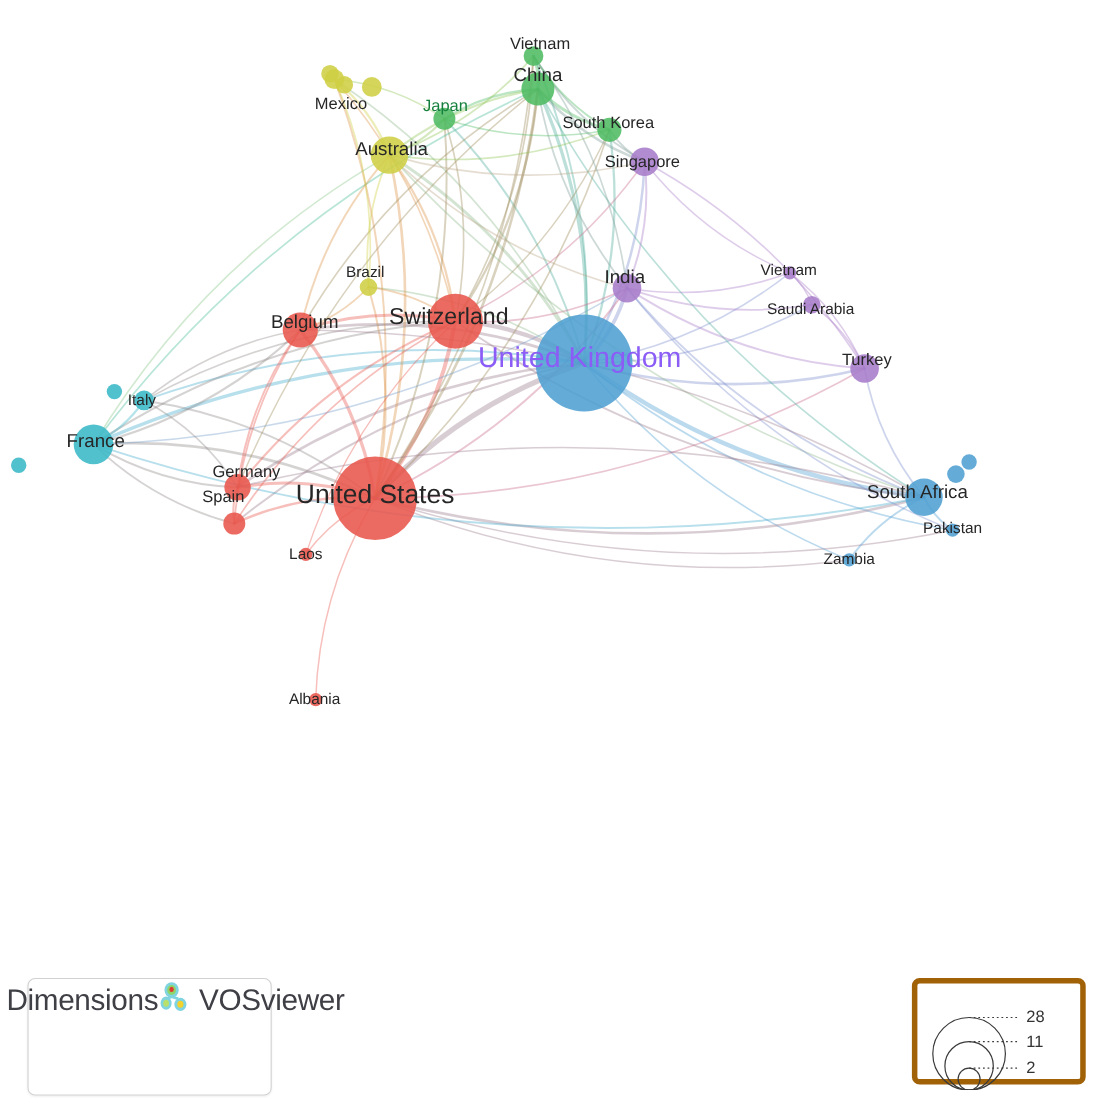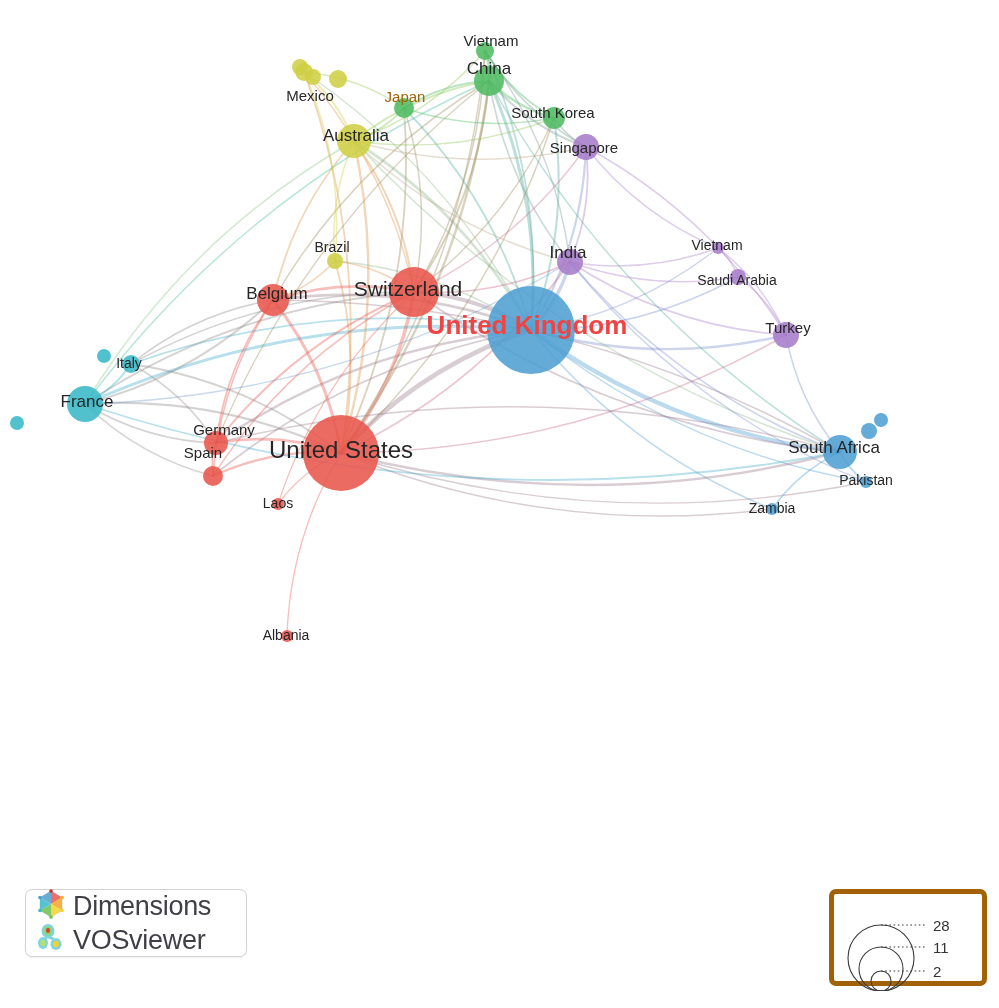--- a/index.html
+++ b/index.html
@@ -15,26 +15,26 @@
     position:absolute;
     color:#262626;
     white-space:nowrap;
     transform:translate(-50%,-50%);
     pointer-events:none;
     line-height:1;
   }
   .brand-box{
     position:absolute;
     left:25px;top:889px;
-    width:222px;height:68px;
+    width:222px;height:107px;
     background:#fff;
     border:1px solid #d2d2d2;
     border-radius:7px;
     box-sizing:border-box;
-    display:flex;flex-direction:column;
+    display:flex;
     justify-content:center;
     padding-left:10px;
     box-shadow:0 1px 2px rgba(0,0,0,.06);
   }
   .brand-row{display:flex;align-items:center;gap:7px;height:38px;}
   .brand-text{font-size:27px;color:#3f3f46;font-family:"Liberation Sans",sans-serif;letter-spacing:-.3px;}
   .legend-box{
     position:absolute;
     left:829px;top:889px;
     width:158px;height:97px;
@@ -200,35 +200,35 @@
         <circle cx="273" cy="300" r="16" fill="#e8574c" fill-opacity="0.88"></circle>
         <circle cx="840" cy="452" r="17" fill="#4e9fd1" fill-opacity="0.88"></circle>
         <circle cx="354" cy="141" r="17" fill="#cfcf44" fill-opacity="0.88"></circle>
         <circle cx="85" cy="404" r="18" fill="#3ab8c7" fill-opacity="0.88"></circle>
         <circle cx="414" cy="292" r="25" fill="#e8574c" fill-opacity="0.88"></circle>
         <circle cx="341" cy="453" r="38" fill="#e8574c" fill-opacity="0.88"></circle>
         <circle cx="531" cy="330" r="44" fill="#4e9fd1" fill-opacity="0.88"></circle>
       </g>
     </svg>
   <div id="labels">
-      <div class="node-label" style="left: 527px; top: 325px; font-size: 26px; color: #ef4444; font-weight: bold;">United Kingdom</div>
+      <div class="node-label" style="left: 527px; top: 325px; font-size: 26px; color: #8b5cf6;">United Kingdom</div>
       <div class="node-label" style="left: 341px; top: 450px; font-size: 24px; color: rgb(38, 38, 38);">United States</div>
       <div class="node-label" style="left: 408px; top: 288px; font-size: 21px; color: rgb(38, 38, 38);">Switzerland</div>
       <div class="node-label" style="left: 834px; top: 447px; font-size: 17px; color: rgb(38, 38, 38);">South Africa</div>
       <div class="node-label" style="left: 87px; top: 401px; font-size: 17px; color: rgb(38, 38, 38);">France</div>
       <div class="node-label" style="left: 356px; top: 135px; font-size: 17px; color: rgb(38, 38, 38);">Australia</div>
       <div class="node-label" style="left: 489px; top: 68px; font-size: 17px; color: rgb(38, 38, 38);">China</div>
       <div class="node-label" style="left: 277px; top: 293px; font-size: 17px; color: rgb(38, 38, 38);">Belgium</div>
       <div class="node-label" style="left: 568px; top: 252px; font-size: 17px; color: rgb(38, 38, 38);">India</div>
       <div class="node-label" style="left: 788px; top: 327px; font-size: 15px; color: rgb(38, 38, 38);">Turkey</div>
       <div class="node-label" style="left: 584px; top: 147px; font-size: 15px; color: rgb(38, 38, 38);">Singapore</div>
       <div class="node-label" style="left: 553px; top: 112px; font-size: 15px; color: rgb(38, 38, 38);">South Korea</div>
       <div class="node-label" style="left: 179px; top: 429px; font-size: 15px; color: rgb(38, 38, 38); margin-left: 45px;">Germany</div>
       <div class="node-label" style="left: 203px; top: 452px; font-size: 15px; color: rgb(38, 38, 38);">Spain</div>
-      <div class="node-label" style="left: 405px; top: 96px; font-size: 15px; color: #a16207;">Japan</div>
+      <div class="node-label" style="left: 405px; top: 96px; font-size: 15px; color: #15803d;">Japan</div>
       <div class="node-label" style="left: 129px; top: 363px; font-size: 14px; color: rgb(38, 38, 38);">Italy</div>
       <div class="node-label" style="left: 310px; top: 95px; font-size: 15px; color: rgb(38, 38, 38);">Mexico</div>
       <div class="node-label" style="left: 491px; top: 40px; font-size: 15px; color: rgb(38, 38, 38);">Vietnam</div>
       <div class="node-label" style="left: 332px; top: 247px; font-size: 14px; color: rgb(38, 38, 38);">Brazil</div>
       <div class="node-label" style="left: 737px; top: 280px; font-size: 14px; color: rgb(38, 38, 38);">Saudi Arabia</div>
       <div class="node-label" style="left: 717px; top: 245px; font-size: 14px; color: rgb(38, 38, 38);">Vietnam</div>
       <div class="node-label" style="left: 866px; top: 480px; font-size: 14px; color: rgb(38, 38, 38);">Pakistan</div>
       <div class="node-label" style="left: 772px; top: 508px; font-size: 14px; color: rgb(38, 38, 38);">Zambia</div>
       <div class="node-label" style="left: 278px; top: 503px; font-size: 14px; color: rgb(38, 38, 38);">Laos</div>
       <div class="node-label" style="left: 286px; top: 635px; font-size: 14px; color: rgb(38, 38, 38);">Albania</div>

